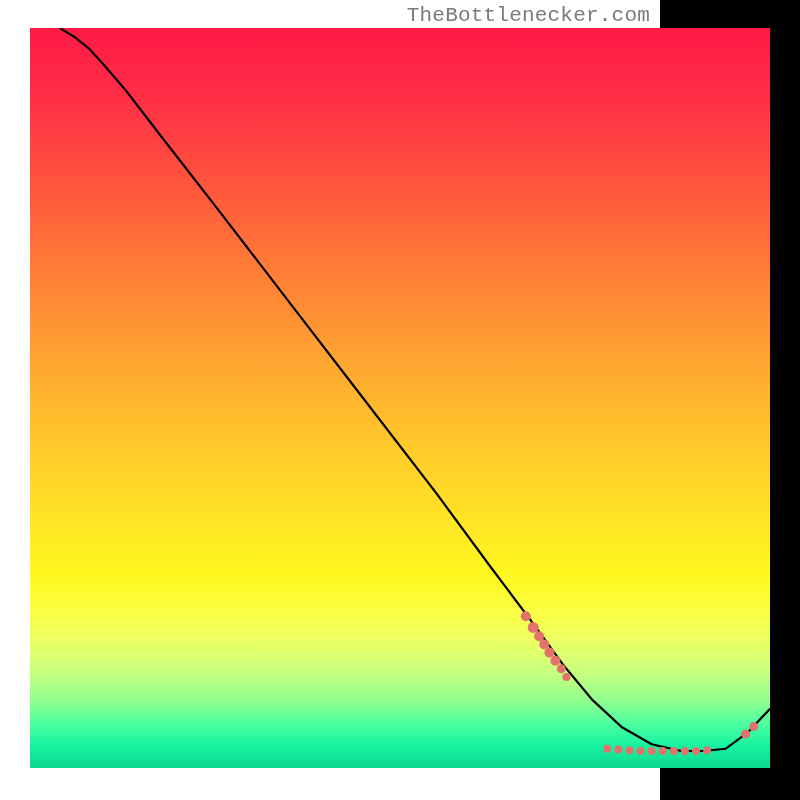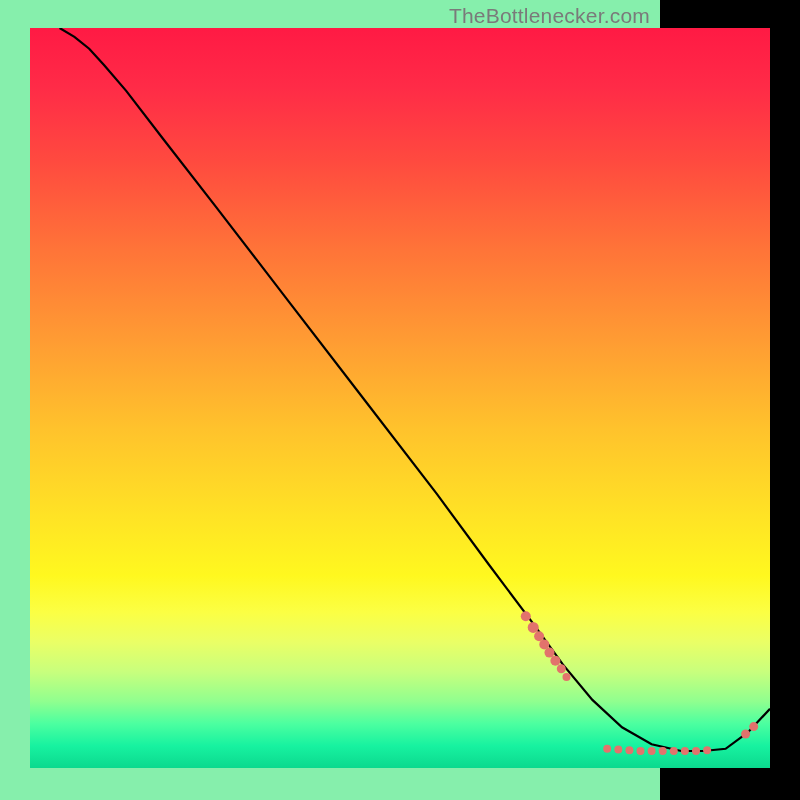--- a/index.html
+++ b/index.html
@@ -8,21 +8,22 @@
     width: 800px;
     height: 800px;
     background: #000;
     overflow: hidden;
     font-family: Arial, Helvetica, sans-serif;
   }
   .container {
     position: relative;
     width: 660px;
     height: 800px;
-    background: #86efac;
+    background: #ffffff;
+    font-family: Liberation Mono, monospace;
   }
   .watermark {
     position: absolute;
     top: 4px;
     right: 10px;
     color: #7a7a7a;
     font-size: 21px;
     font-weight: 500;
     letter-spacing: 0.2px;
     z-index: 5;

